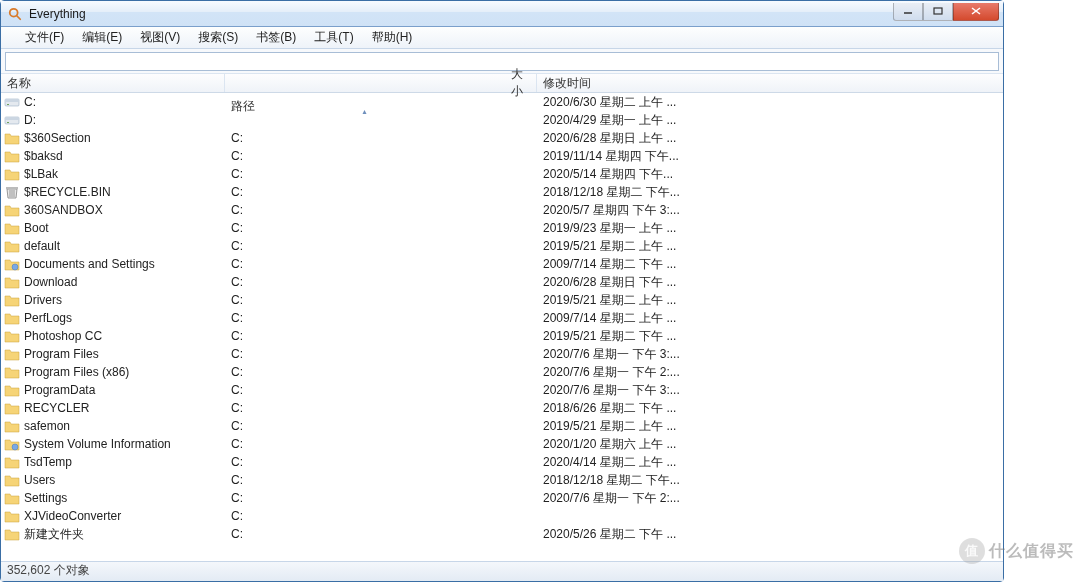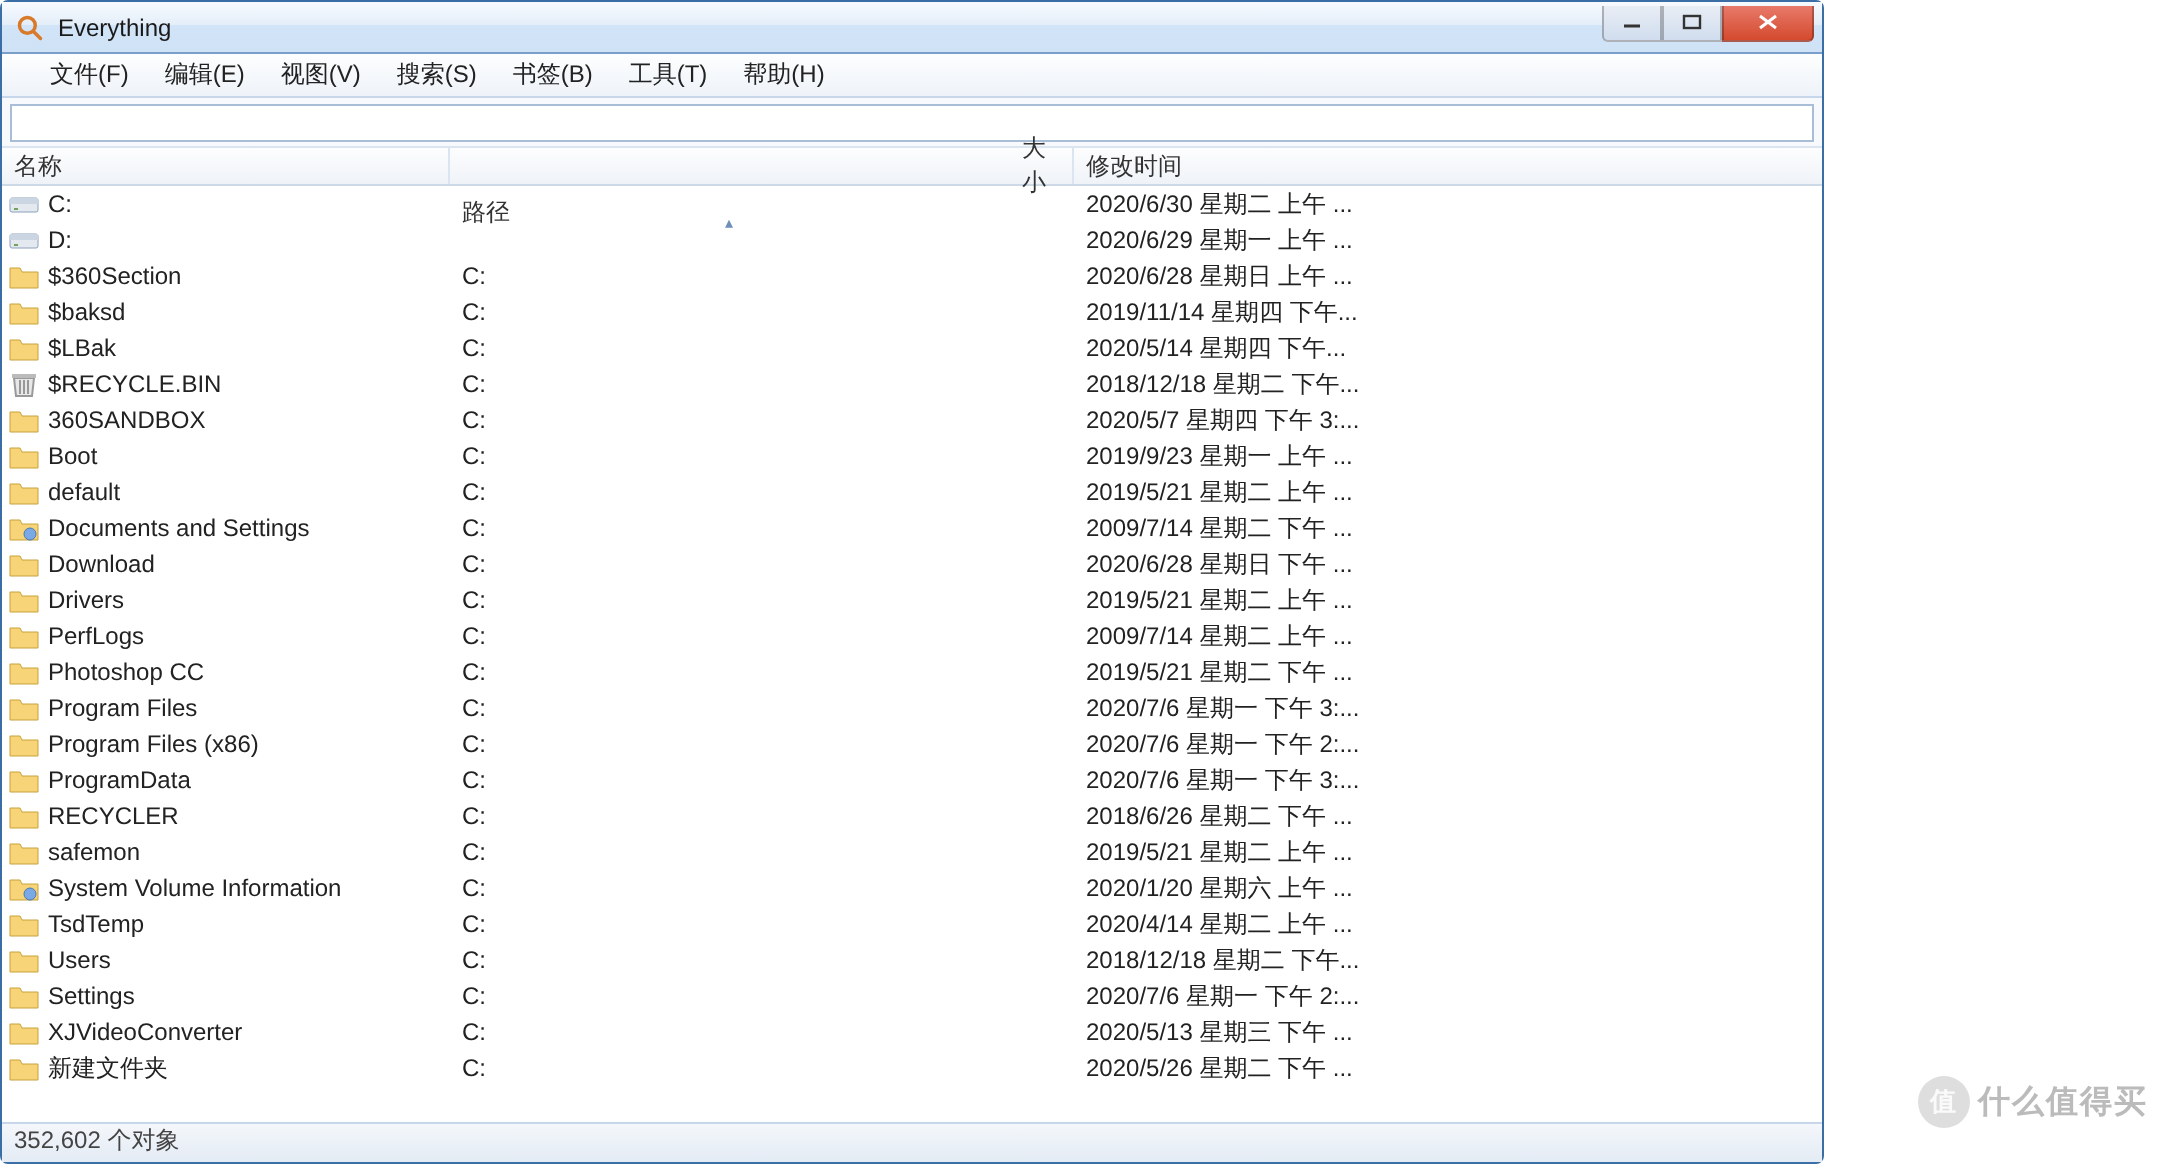--- a/index.html
+++ b/index.html
@@ -6,21 +6,21 @@
   html, body {
     width: 1080px;
     height: 582px;
     font-family: "Microsoft YaHei", "Segoe UI", Tahoma, sans-serif;
     font-size: 12px;
     color: #333;
     background: #fff;
     overflow: hidden;
   }
   .window {
-    width: 912px;
+    width: 1004px;
     height: 582px;
     border: 1px solid #3a6ea5;
     border-radius: 4px;
     display: flex;
     flex-direction: column;
     background: #fff;
   }
   
   .title-bar {
     height: 26px;
@@ -257,21 +257,21 @@
             <svg width="16" height="16" viewBox="0 0 16 16">
               <rect x="1" y="5" width="14" height="7" rx="1" class="svg-drive"></rect>
               <rect x="3" y="10" width="2" height="1" fill="#6fa35c"></rect>
               <rect x="1" y="5" width="14" height="3" fill="#cbd6e2"></rect>
             </svg>
           </span>
           <span>D:</span>
         </div>
         <div class="cell path"></div>
         <div class="cell size"></div>
-        <div class="cell date">2020/6/29 星期一 上午 ...</div>
+        <div class="cell date">2020/4/29 星期一 上午 ...</div>
       </div>
       <div class="row">
         <div class="cell name">
           <span class="ficon">
             <svg width="16" height="16" viewBox="0 0 16 16">
               <path d="M1 4 L6 4 L7 6 L15 6 L15 14 L1 14 Z" class="svg-folder"></path>
             </svg>
           </span>
           <span>$360Section</span>
         </div>
@@ -549,21 +549,20 @@
         <div class="cell name">
           <span class="ficon">
             <svg width="16" height="16" viewBox="0 0 16 16">
               <path d="M1 4 L6 4 L7 6 L15 6 L15 14 L1 14 Z" class="svg-folder"></path>
             </svg>
           </span>
           <span>XJVideoConverter</span>
         </div>
         <div class="cell path">C:</div>
         <div class="cell size"></div>
-        <div class="cell date">2020/5/13 星期三 下午 ...</div>
       </div>
       <div class="row">
         <div class="cell name">
           <span class="ficon">
             <svg width="16" height="16" viewBox="0 0 16 16">
               <path d="M1 4 L6 4 L7 6 L15 6 L15 14 L1 14 Z" class="svg-folder"></path>
             </svg>
           </span>
           <span>新建文件夹</span>
         </div>

